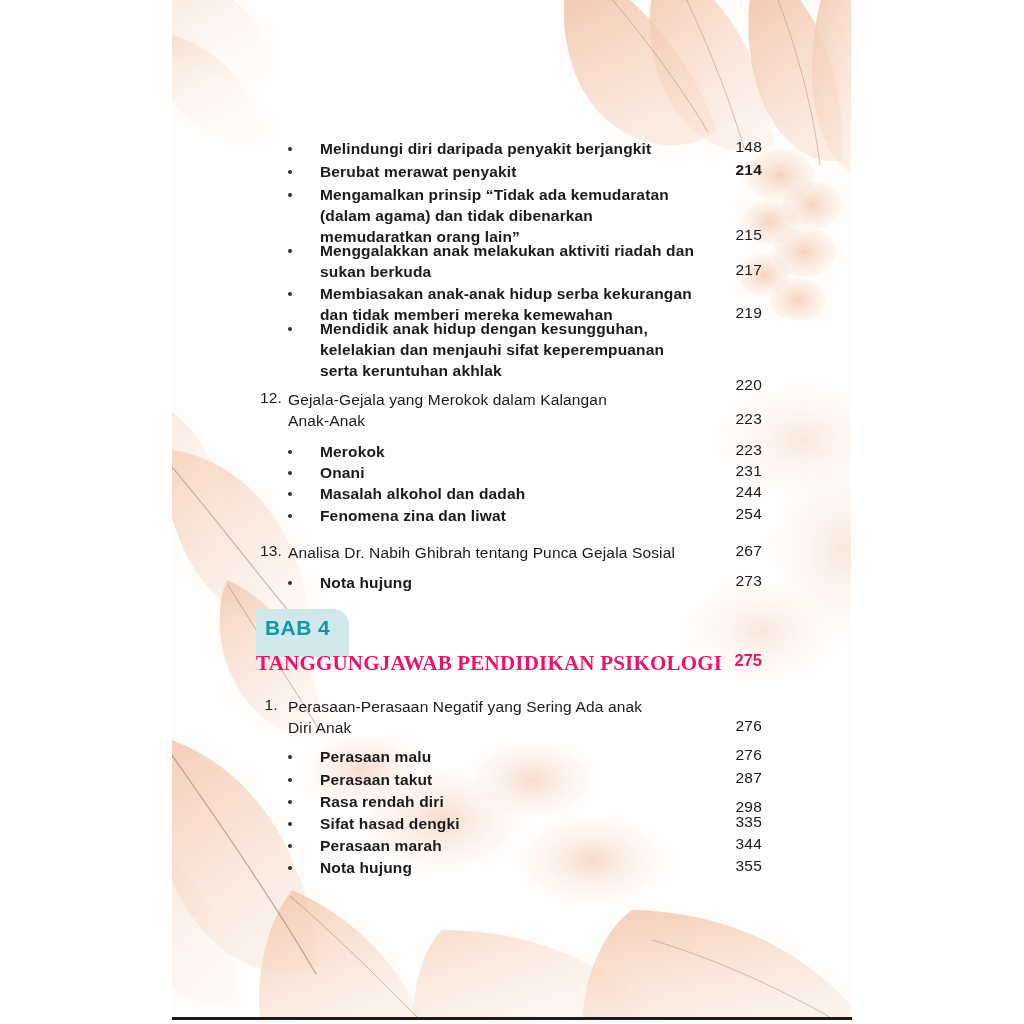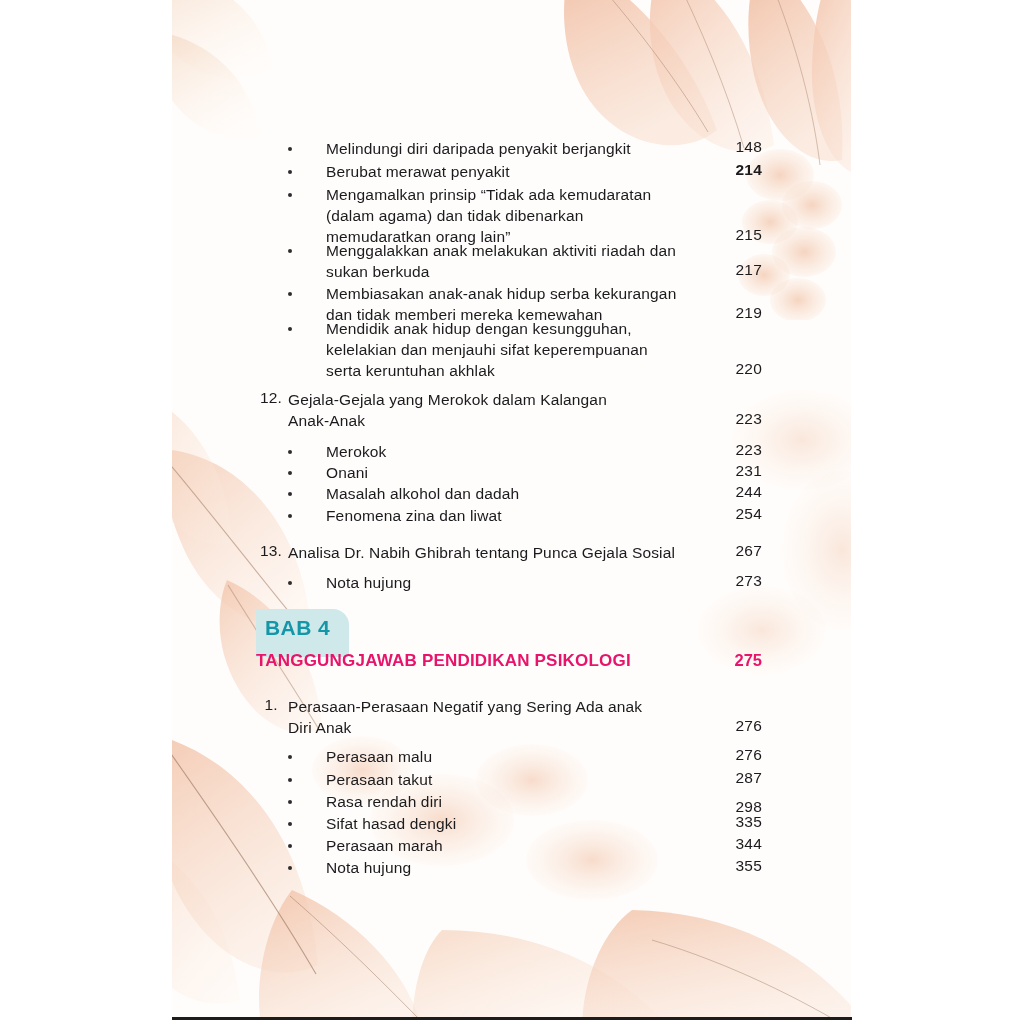--- a/index.html
+++ b/index.html
@@ -94,21 +94,21 @@
   .label {
     position: absolute;
     top: 0;
     font-size: 15.5px;
     line-height: 21px;
     color: #1b1b1d;
     letter-spacing: .15px;
     white-space: pre-line;
   }
   .label.lvl1 { left: 32px; width: 420px; }
-  .label.lvl2 { left: 70px; width: 400px; }
+  .label.lvl2 { left: 64px; width: 400px; font-weight: bold; }
 
   .pageno {
     position: absolute;
     left: 460px;
     width: 46px;
     text-align: right;
     font-size: 15.5px;
     color: #1b1b1d;
     letter-spacing: .2px;
   }
@@ -131,24 +131,25 @@
     font-size: 21px;
     font-weight: bold;
     color: #1496a8;
     letter-spacing: .4px;
   }
 
   .bab-title {
     position: absolute;
     left: 0px;
     top: 651px;
-    font-size: 17px;
+    font-size: 21px;
     font-weight: bold;
     color: #e8136a;
     letter-spacing: .2px;
+    font-family: Liberation Serif, serif;
   }
   .bab-pageno {
     position: absolute;
     left: 460px;
     top: 651px;
     width: 46px;
     text-align: right;
     font-size: 16.5px;
     font-weight: bold;
     color: #e8136a;
@@ -319,21 +320,21 @@
           <div class="pageno" style="top:21px;">219</div>
         </div>
 
         <div class="row" style="top:318px;">
           <div class="bullet-col">
               <span class="dot"></span>
             </div>
           <div class="label lvl2">Mendidik anak hidup dengan kesungguhan,
 kelelakian dan menjauhi sifat keperempuanan
 serta keruntuhan akhlak</div>
-          <div class="pageno" style="top:42px;">220</div>
+          <div class="pageno" style="top:58px;">220</div>
         </div>
 
         <div class="row" style="top:389px;">
           <div class="num-col">12.</div>
           <div class="label lvl1">Gejala-Gejala yang Merokok dalam Kalangan
 Anak-Anak</div>
           <div class="pageno" style="top:21px;">223</div>
         </div>
 
         <div class="row" style="top:441px;">

